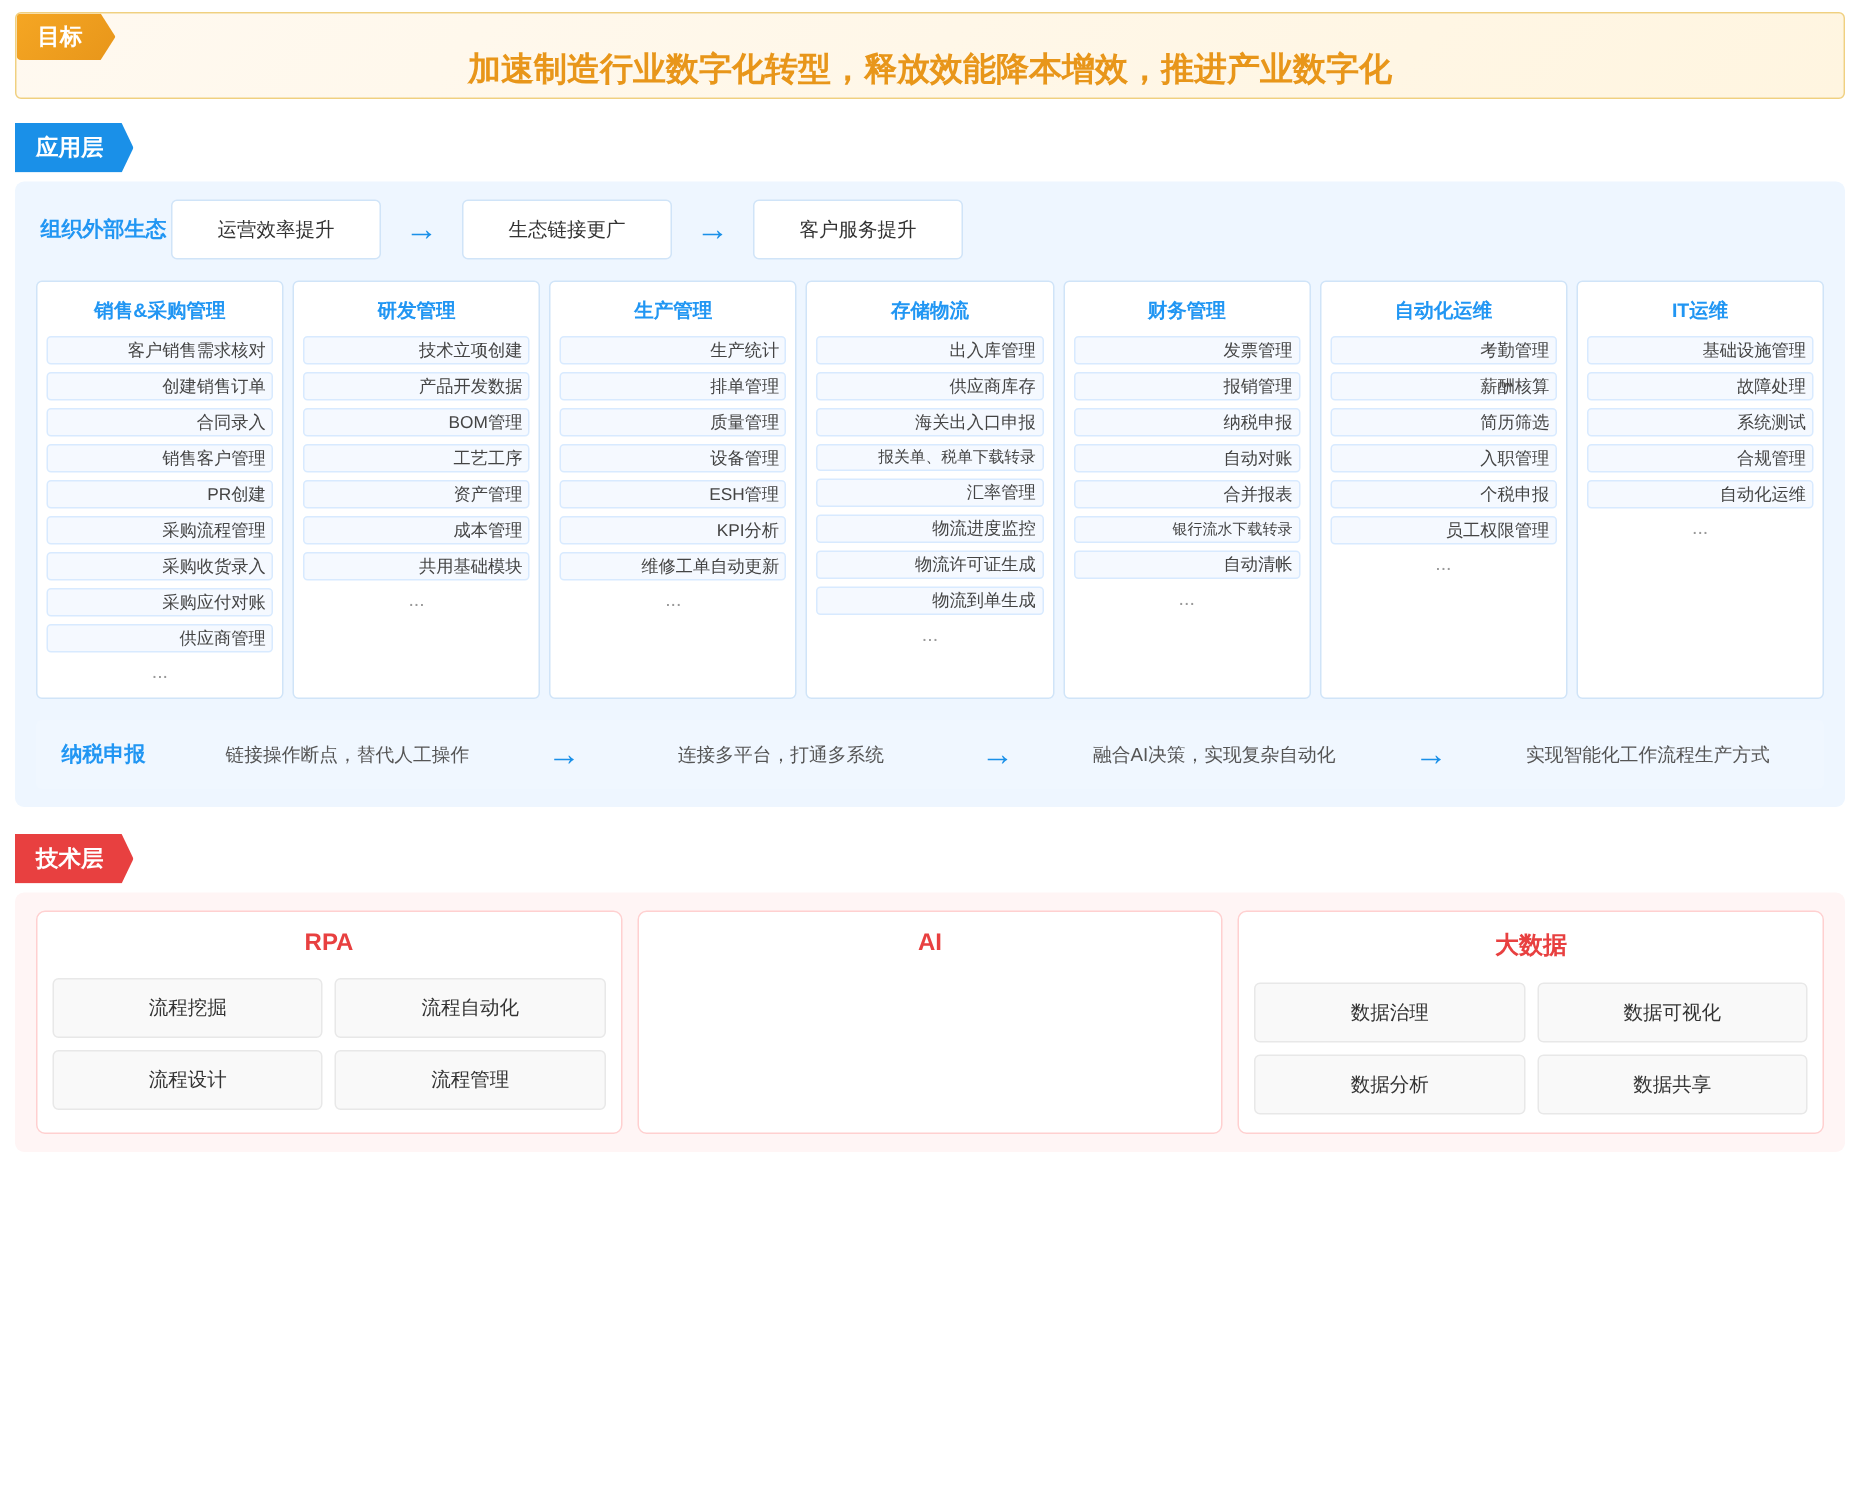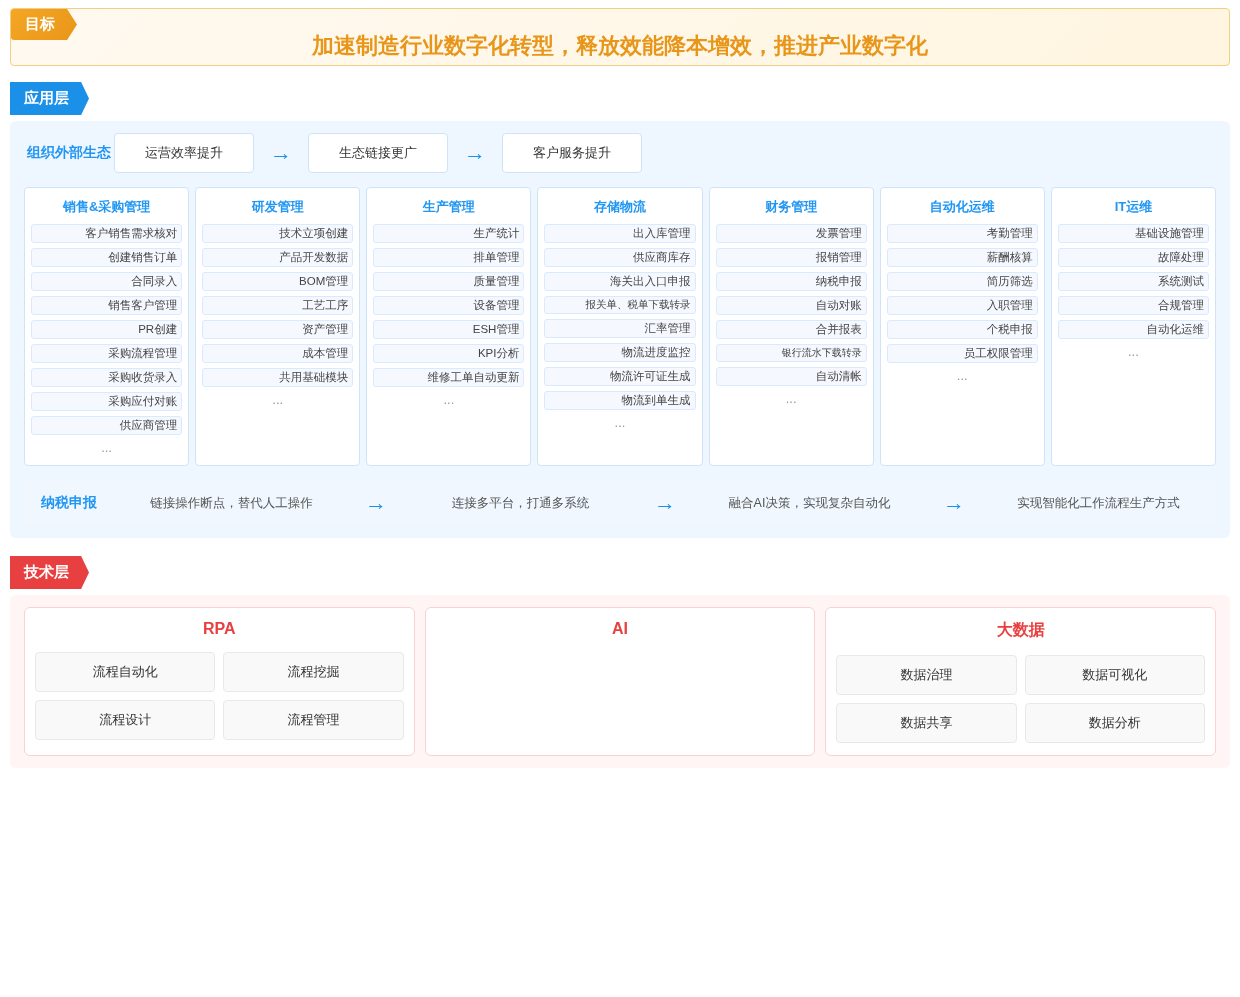--- a/index.html
+++ b/index.html
@@ -345,38 +345,38 @@
   <span>技术层</span>
 </div>
 
 
 <div class="tech-layer">
   <div class="tech-grid">
 
     <div class="tech-col">
       <div class="tech-col-title">RPA</div>
       <div class="tech-items-grid">
+        <div class="tech-item">流程挖掘</div>
         <div class="tech-item">流程自动化</div>
-        <div class="tech-item">流程挖掘</div>
         <div class="tech-item">流程设计</div>
         <div class="tech-item">流程管理</div>
       </div>
     </div>
 
     <div class="tech-col">
       <div class="tech-col-title">AI</div>
     </div>
 
     <div class="tech-col">
       <div class="tech-col-title">大数据</div>
       <div class="tech-items-grid">
         <div class="tech-item">数据治理</div>
         <div class="tech-item">数据可视化</div>
+        <div class="tech-item">数据分析</div>
         <div class="tech-item">数据共享</div>
-        <div class="tech-item">数据分析</div>
       </div>
     </div>
 
   </div>
 </div>
 
 
 
 
 </body></html>

